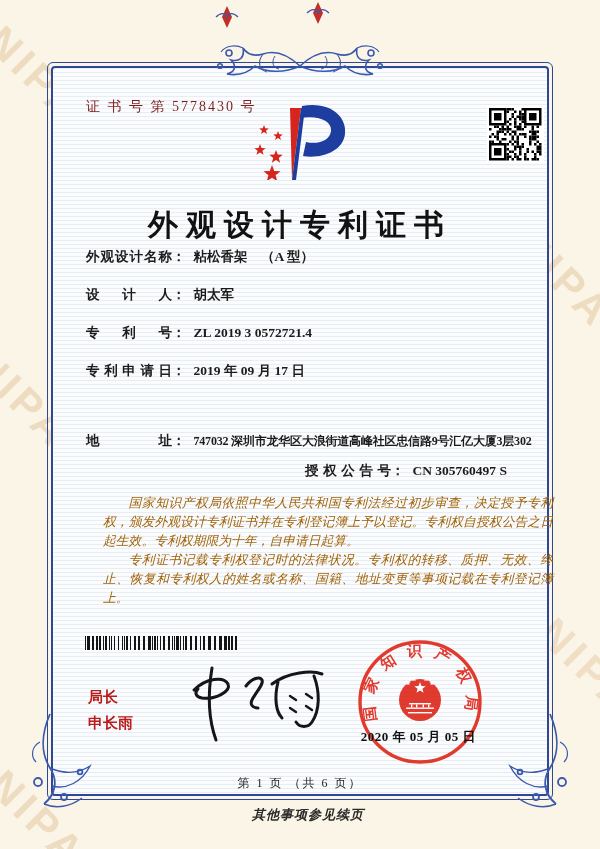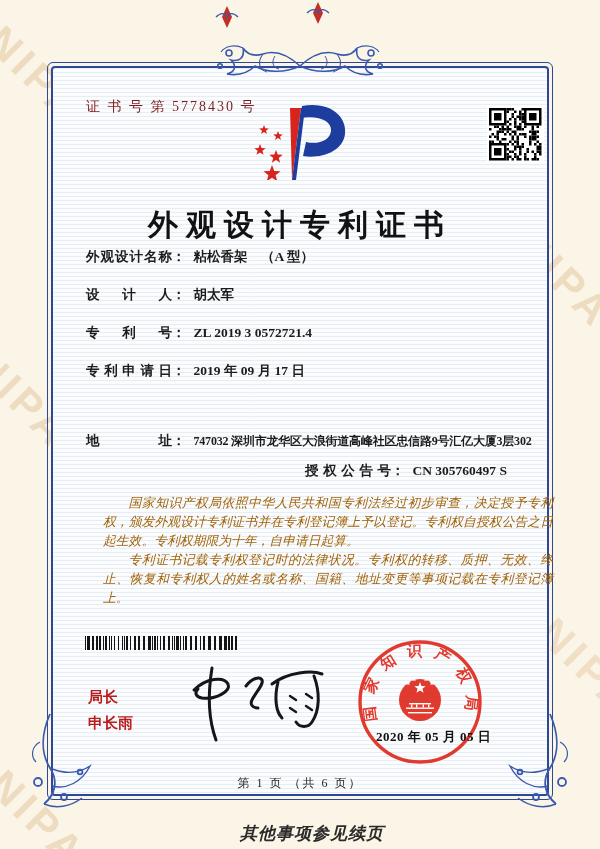--- a/index.html
+++ b/index.html
@@ -53,27 +53,27 @@
 
   .signatory{position:absolute;left:88px;top:684px;
     font-family:"Liberation Sans","DejaVu Sans",sans-serif;font-weight:700;
     font-size:15px;color:#b91c1c;line-height:26px;}
   .signature{position:absolute;left:172px;top:662px;width:160px;height:85px;}
 
   .seal{position:absolute;left:355px;top:637px;width:130px;height:130px;}
   .seal svg{position:absolute;left:0;top:0;}
   .seal-arc-text{font-size:15px;font-weight:700;letter-spacing:11px;fill:var(--seal-red,#df2a1e);
     font-family:"Liberation Serif","DejaVu Serif",serif;}
-  .seal-date{position:absolute;left:376px;top:728px;width:120px;text-align:left;
+  .seal-date{position:absolute;left:356px;top:728px;width:120px;text-align:right;
     font-size:13px;font-weight:600;letter-spacing:.5px;color:#111;}
 
   .page-info{position:absolute;left:0;top:775px;width:600px;text-align:center;
     font-size:12px;letter-spacing:2px;color:#222;}
-  .continuation-note{position:absolute;left:240px;top:806px;font-size:17px;
-    font-style:italic;font-weight:600;color:#2a2a2a;letter-spacing:1px;margin-top:16px;}
+  .continuation-note{position:absolute;left:252px;top:806px;font-size:13px;
+    font-style:italic;font-weight:600;color:#2a2a2a;letter-spacing:1px;}
 
   .top-orn{position:absolute;left:205px;top:36px;width:190px;height:52px;}
   .fl-bl{position:absolute;left:20px;top:712px;width:100px;height:100px;}
   .fl-br{position:absolute;left:480px;top:712px;width:100px;height:100px;transform:scaleX(-1);}
   .fleur1{position:absolute;left:214px;top:4px;width:26px;height:26px;}
   .fleur2{position:absolute;left:305px;top:0px;width:26px;height:26px;}
 </style>
 </head>
 <body>
 

